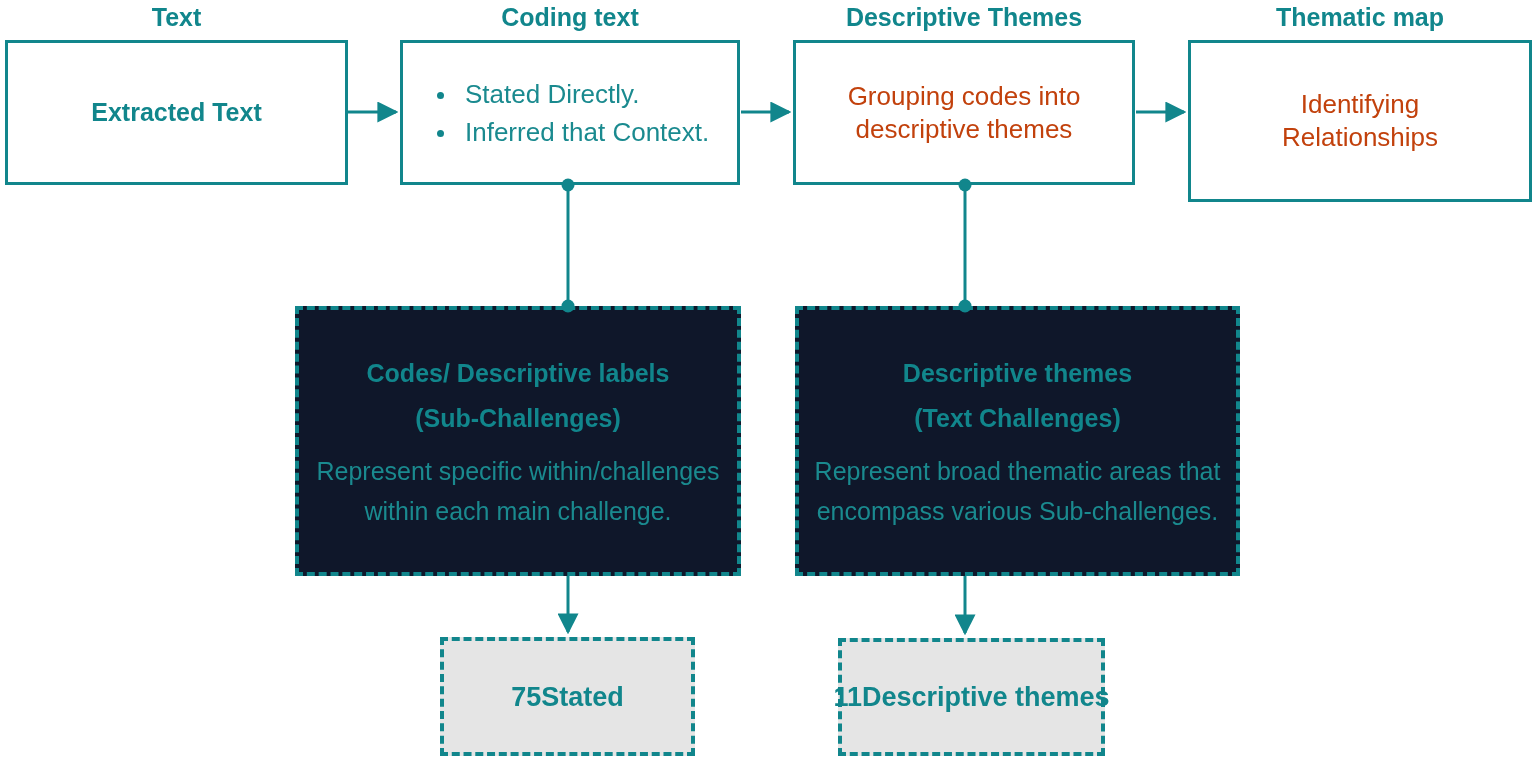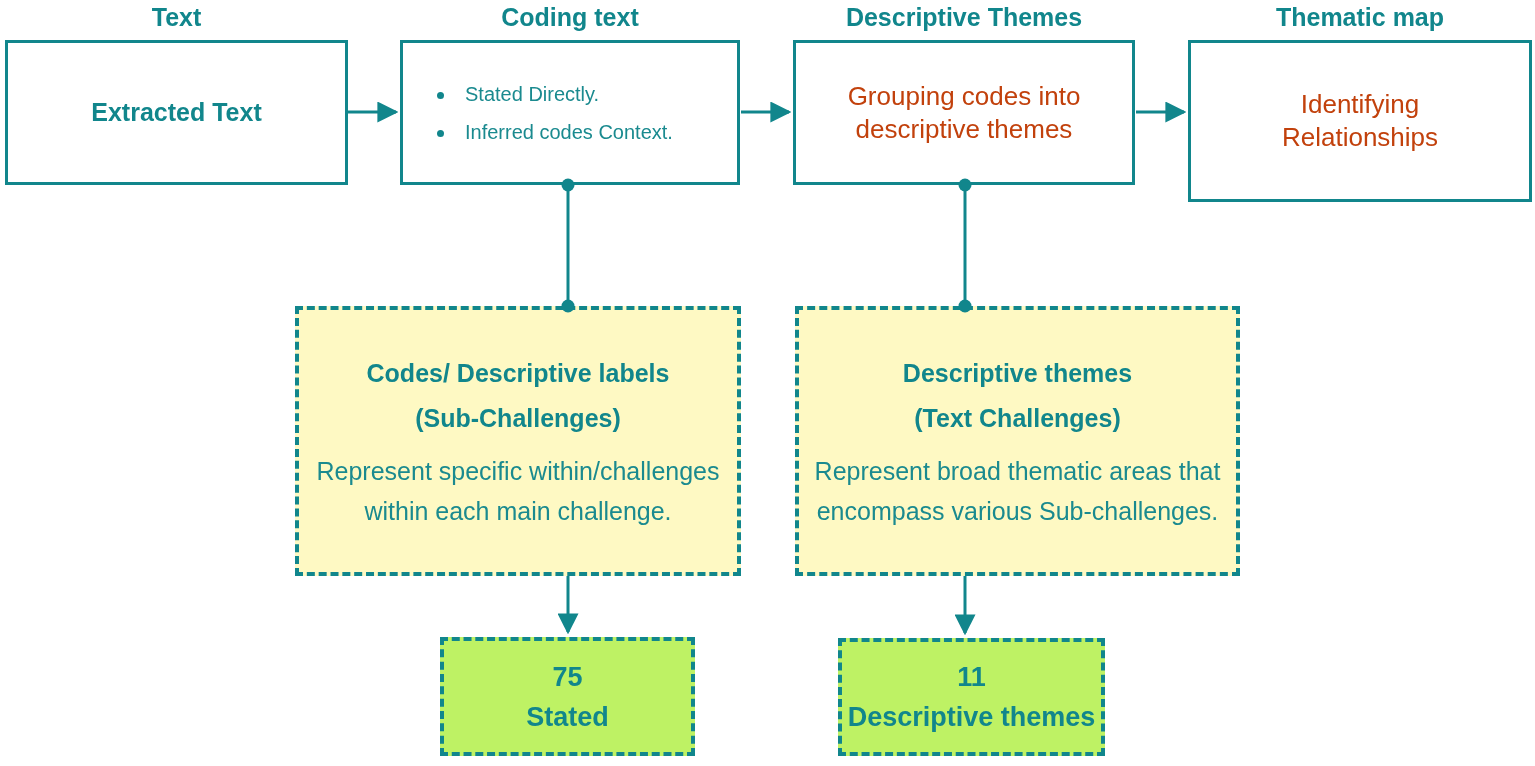--- a/index.html
+++ b/index.html
@@ -54,40 +54,40 @@
   .bullets {
     list-style: none;
     margin: 0;
     padding: 0 0 0 22px;
     text-align: left;
     width: 100%;
     box-sizing: border-box;
   }
   .bullets li {
     position: relative;
-    font-size: 20px;
+    font-size: 26px;
     line-height: 38px;
     color: #1a8a8f;
     padding-left: 40px;
   }
   .bullets li::before {
     content: "";
     position: absolute;
     left: 12px;
     top: 17px;
     width: 7px;
     height: 7px;
     border-radius: 50%;
     background: #11868c;
   }
 
   .dashed-box {
     position: absolute;
     border: 4px dashed #11868c;
-    background: #fef9c3;
+    background: #0f172a;
     box-sizing: border-box;
     display: flex;
     flex-direction: column;
     align-items: center;
     justify-content: center;
     text-align: center;
   }
   .dashed-box .d-title {
     font-weight: bold;
     font-size: 25px;
@@ -96,24 +96,24 @@
   }
   .dashed-box .d-desc {
     font-size: 25px;
     line-height: 40px;
     color: #1a8a8f;
     padding: 10px 12px 0 12px;
   }
   .count-box {
     position: absolute;
     border: 4px dashed #11868c;
-    background: #bef264;
+    background: #e5e5e5;
     box-sizing: border-box;
     display: flex;
-    flex-direction: column;
+    flex-direction: row;
     align-items: center;
     justify-content: center;
     text-align: center;
   }
   .count-box .c-num {
     font-weight: bold;
     font-size: 27px;
     line-height: 40px;
     color: #11868c;
   }
@@ -142,21 +142,21 @@
   <div class="col-title" style="left:793px; top:2px; width:342px;">Descriptive Themes</div>
   <div class="col-title" style="left:1188px; top:2px; width:344px;">Thematic map</div>
 
   <div class="stage-box" style="left:5px; top:40px; width:343px; height:145px;">
     <div class="body-text bold">Extracted Text</div>
   </div>
 
   <div class="stage-box" style="left:400px; top:40px; width:340px; height:145px;">
     <ul class="bullets">
       <li>Stated Directly.</li>
-      <li>Inferred codes Context.</li>
+      <li>Inferred that Context.</li>
     </ul>
   </div>
 
   <div class="stage-box" style="left:793px; top:40px; width:342px; height:145px;">
     <div class="body-text" style="max-width:290px;">Grouping codes into descriptive themes</div>
   </div>
 
   <div class="stage-box" style="left:1188px; top:40px; width:344px; height:162px;">
     <div class="body-text" style="max-width:230px;">Identifying Relationships</div>
   </div>

